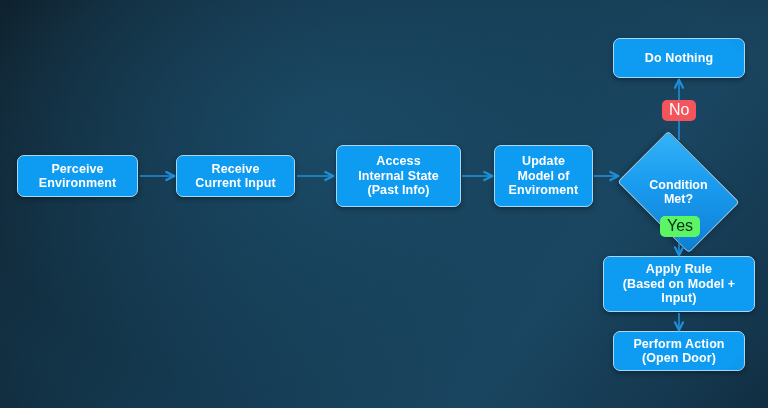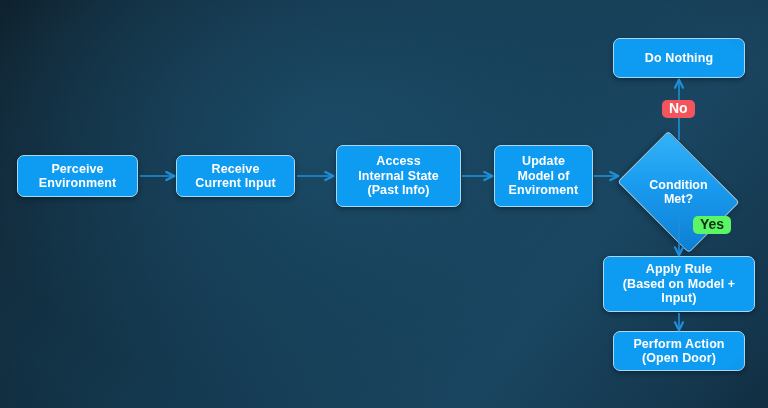--- a/index.html
+++ b/index.html
@@ -73,29 +73,29 @@
     line-height: 1.16;
     white-space: pre-line;
     z-index: 2;
   }
 
   .badge {
     position: absolute;
     display: flex;
     align-items: center;
     justify-content: center;
-    font-size: 14px;
-    font-weight: 700;
+    font-size: 16px;
+    font-weight: 400;
     border-radius: 5px;
     padding: 1px 7px 2px 7px;
     z-index: 6;
     line-height: 1.1;
   }
   .badge-no  { background: #f4545b; color: #ffffff; }
-  .badge-yes { background: #5cf565; color: #0d2e12; margin-left: 33px; }
+  .badge-yes { background: #5cf565; color: #0d2e12; }
 
   svg.connectors {
     position: absolute;
     inset: 0;
     width: 768px;
     height: 408px;
     z-index: 1;
     pointer-events: none;
   }
 </style>

